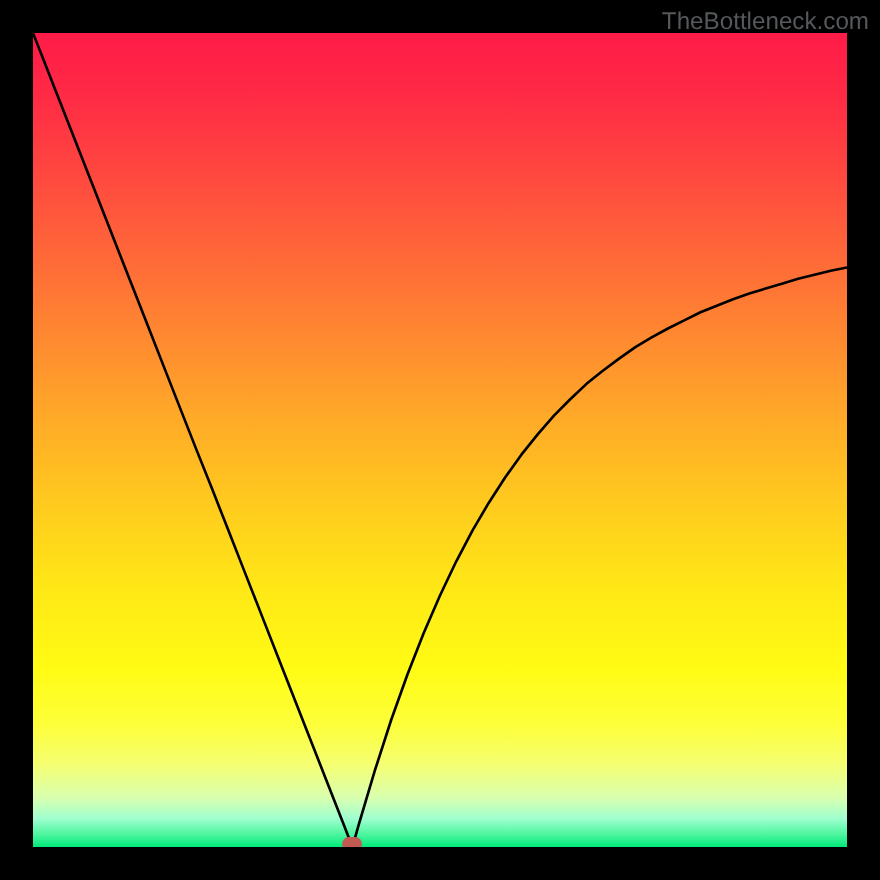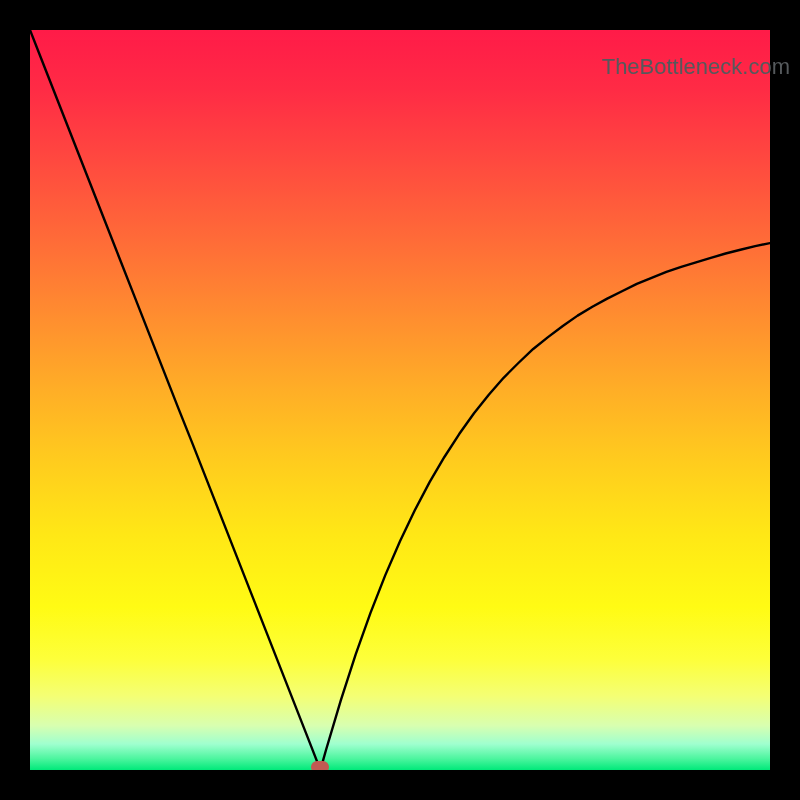--- a/index.html
+++ b/index.html
@@ -35,21 +35,20 @@
     height: 100%;
   }
   .attribution {
     position: absolute;
     top: 6px;
     right: 10px;
     color: #55595c;
     font-size: 22px;
     font-weight: 400;
     letter-spacing: 0px;
-    margin-top: 48px;
   }
   .curve-svg {
     position: absolute;
     left: 0;
     top: 0;
     width: 100%;
     height: 100%;
   }
   .marker {
     position: absolute;

